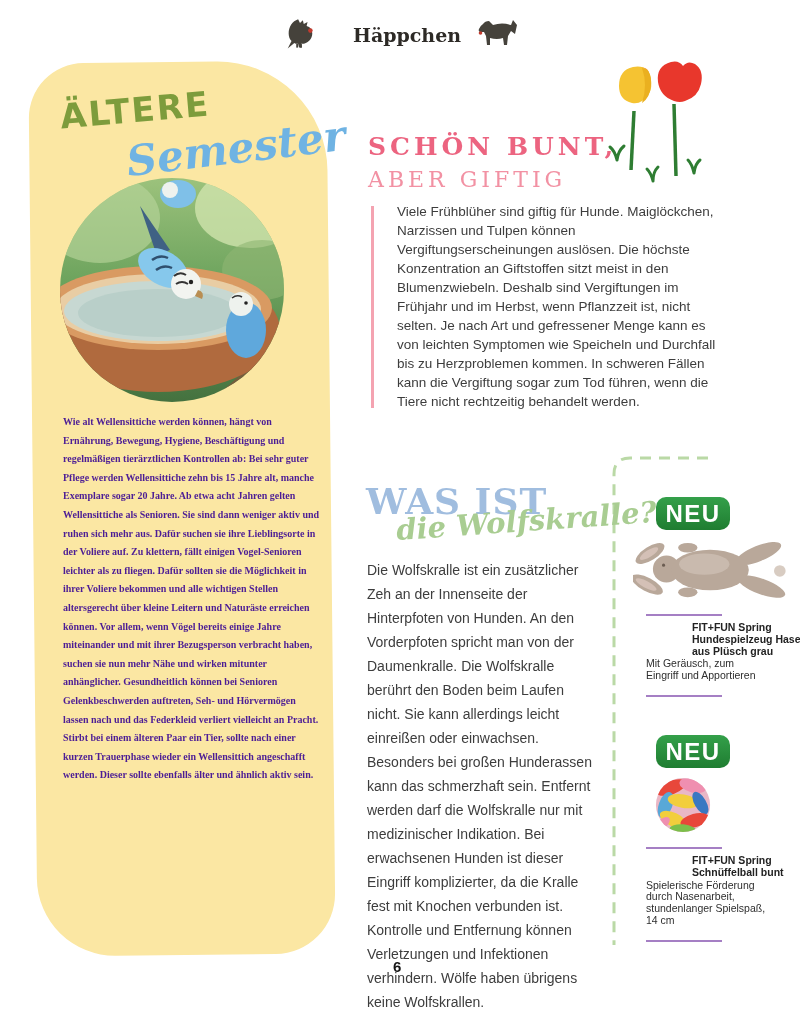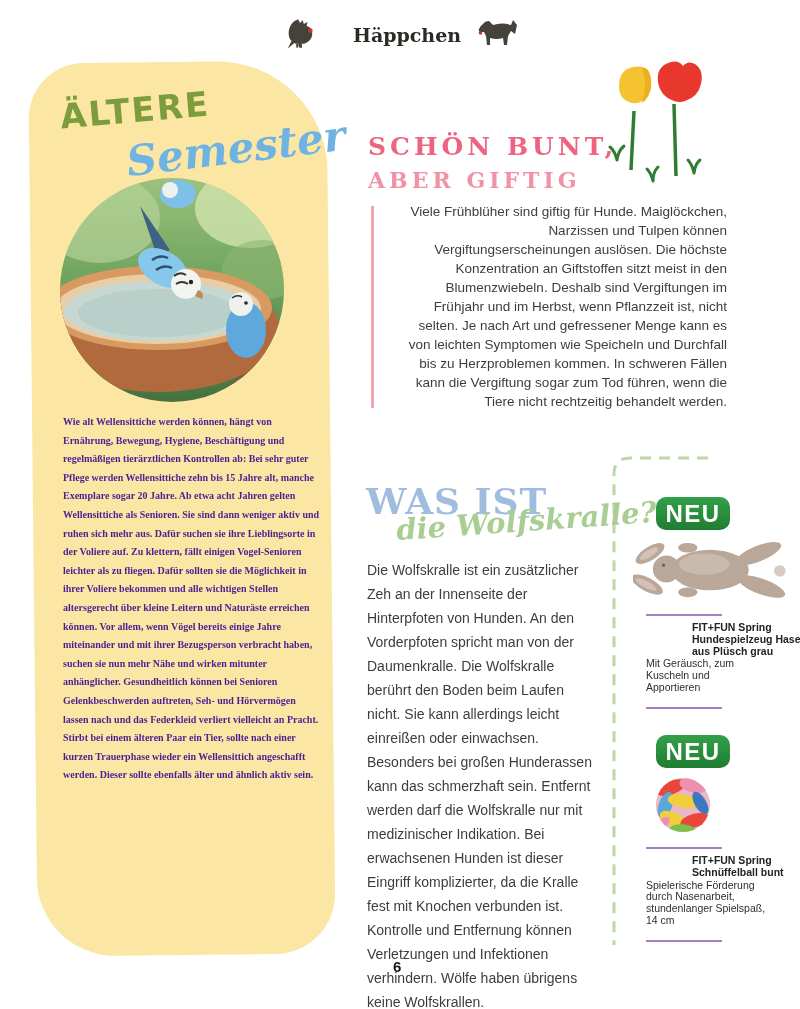--- a/index.html
+++ b/index.html
@@ -21,25 +21,25 @@
   .photo-circle{position:absolute;left:60px;top:178px;width:224px;height:224px;border-radius:50%;
         overflow:hidden;z-index:2;}
   .senior-body{position:absolute;left:63px;top:413px;width:260px;z-index:2;
         font-family:Liberation Serif, serif;font-weight:bold;font-size:10px;line-height:18.6px;
         color:#4c1d95;}
 
   
   .toxic-title1{position:absolute;left:368px;top:132px;font-family:"DejaVu Serif",serif;
         font-weight:bold;font-size:25px;letter-spacing:4px;color:#ec6480;}
   .toxic-title2{position:absolute;left:368px;top:167px;font-family:"DejaVu Serif",serif;
-        font-weight:bold;font-size:22px;letter-spacing:4px;color:#f291a3;}
+        font-weight:normal;font-size:22px;letter-spacing:4px;color:#f291a3;}
   .tulips{position:absolute;left:595px;top:56px;width:120px;height:130px;}
   .toxic-rule{position:absolute;left:371px;top:206px;width:3px;height:202px;background:#f4a3b1;}
   .toxic-body{position:absolute;left:397px;top:202px;width:330px;font-size:13.5px;line-height:19px;
-        color:#3d3d3d;text-align:right;}
+        color:#3d3d3d;}
 
   
   .wolf-title1{position:absolute;left:366px;top:480px;font-family:"DejaVu Serif",serif;
         font-size:36px;letter-spacing:1px;color:#a0bddf;z-index:1;font-weight:bold;}
   .wolf-title2{position:absolute;left:396px;top:504px;font-family:"DejaVu Serif",serif;
         font-style:italic;font-weight:bold;font-size:29px;color:#a9cd92;transform:rotate(-4deg);z-index:2;}
   .wolf-body{position:absolute;left:367px;top:558px;width:232px;font-size:14px;line-height:24px;
         color:#3d3d3d;}
 
   
@@ -171,21 +171,21 @@
         </g>
         <ellipse cx="15" cy="15" rx="11" ry="3.6" transform="rotate(-32 15 15)" fill="#d4c0b6"></ellipse>
         <ellipse cx="12" cy="47" rx="12" ry="3.6" transform="rotate(28 12 47)" fill="#d4c0b6"></ellipse>
         <ellipse cx="72" cy="26" rx="26" ry="11" fill="#c9baae"></ellipse>
         <circle cx="150" cy="33" r="6" fill="#d8ccc2"></circle>
         <circle cx="30" cy="27" r="1.6" fill="#6b5d52"></circle>
       </svg>
     </div>
     <hr class="sep">
     <div class="prod-name">FIT+FUN Spring Hundespielzeug Hase aus Plüsch grau</div>
-    <div class="prod-desc">Mit Geräusch, zum Kuscheln und Apportieren</div>
+    <div class="prod-desc">Mit Geräusch, zum Eingriff und Apportieren</div>
     <hr class="sep">
   </div>
 
   <div class="product-card card-2">
     <div class="neu-badge">NEU</div>
     <div class="ball-img">
       <svg width="58" height="58" viewBox="0 0 60 60">
         <clipPath id="ballclip">
             <circle cx="30" cy="30" r="28"></circle>
           </clipPath>

